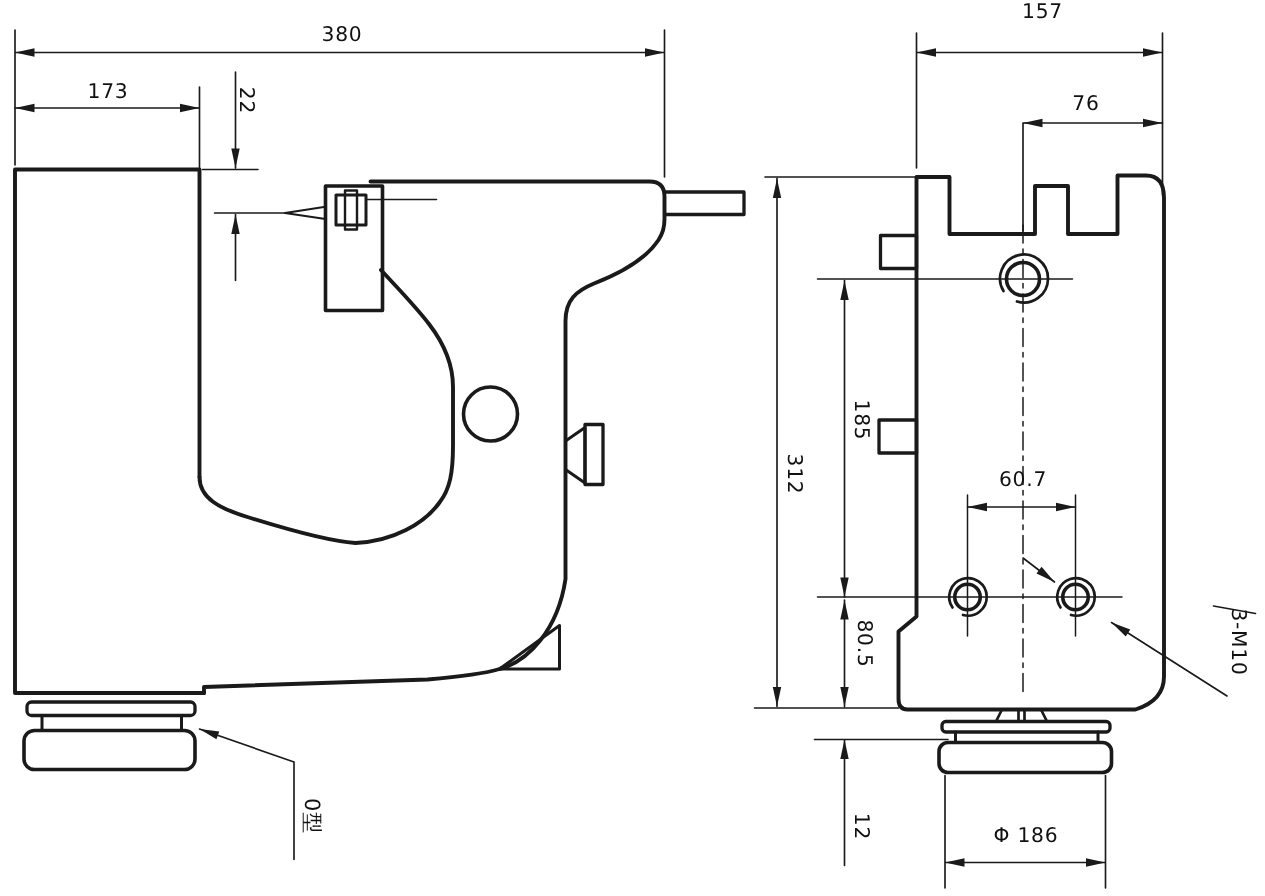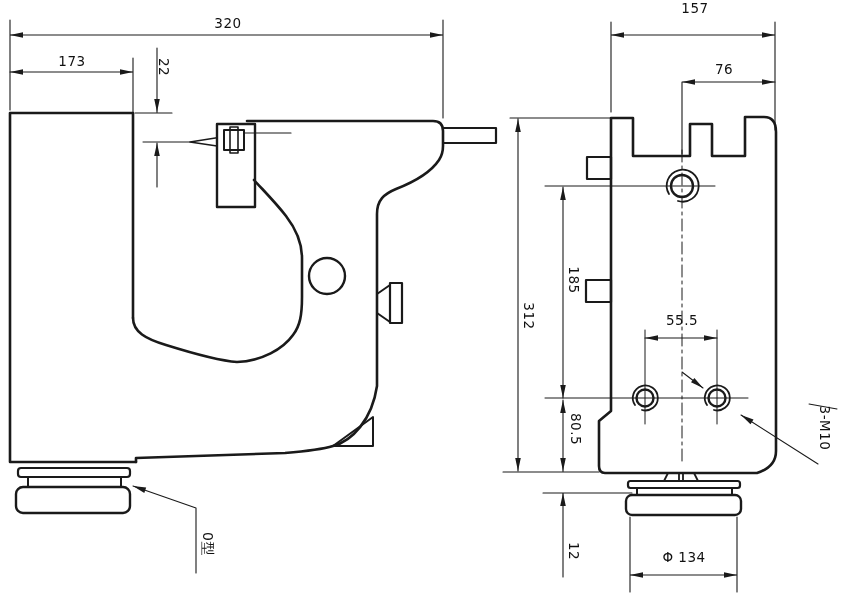--- a/index.html
+++ b/index.html
@@ -153,28 +153,28 @@
 
       <g stroke-width="1.1">
         <path d="M741,415 L818,464 M682,372 L703,388 M809,404 L837,409"></path>
       </g>
       <polygon fill="#1a1a1a" stroke="none" points="741,415 753.5,419.6 750.5,424.3"></polygon>
       <polygon fill="#1a1a1a" stroke="none" points="703,388 691,382.3 694.4,377.9"></polygon>
     </g>
   </g>
 </svg>
 
-<div class="lbl" style="left:228px;top:23px;">320</div>
+<div class="lbl" style="left:228px;top:23px;">380</div>
 <div class="lbl" style="left:72px;top:61px;">173</div>
 <div class="lbl rot" style="left:164px;top:67px;">22</div>
 <div class="lbl rot cjk" style="left:207px;top:544px;">0型</div>
 
 <div class="lbl" style="left:695px;top:8px;">157</div>
 <div class="lbl" style="left:724px;top:69px;">76</div>
 <div class="lbl rot" style="left:529px;top:316px;">312</div>
 <div class="lbl rot" style="left:574px;top:280px;">185</div>
 <div class="lbl rot" style="left:576px;top:429px;">80.5</div>
 <div class="lbl rot" style="left:574px;top:551px;">12</div>
-<div class="lbl" style="left:682px;top:320px;">55.5</div>
-<div class="lbl" style="left:684px;top:557px;">Φ 134</div>
+<div class="lbl" style="left:682px;top:320px;">60.7</div>
+<div class="lbl" style="left:684px;top:557px;">Φ 186</div>
 <div class="lbl rot" style="left:825px;top:428px;">3-M10</div>
 
 </div>
 
 </body></html>

